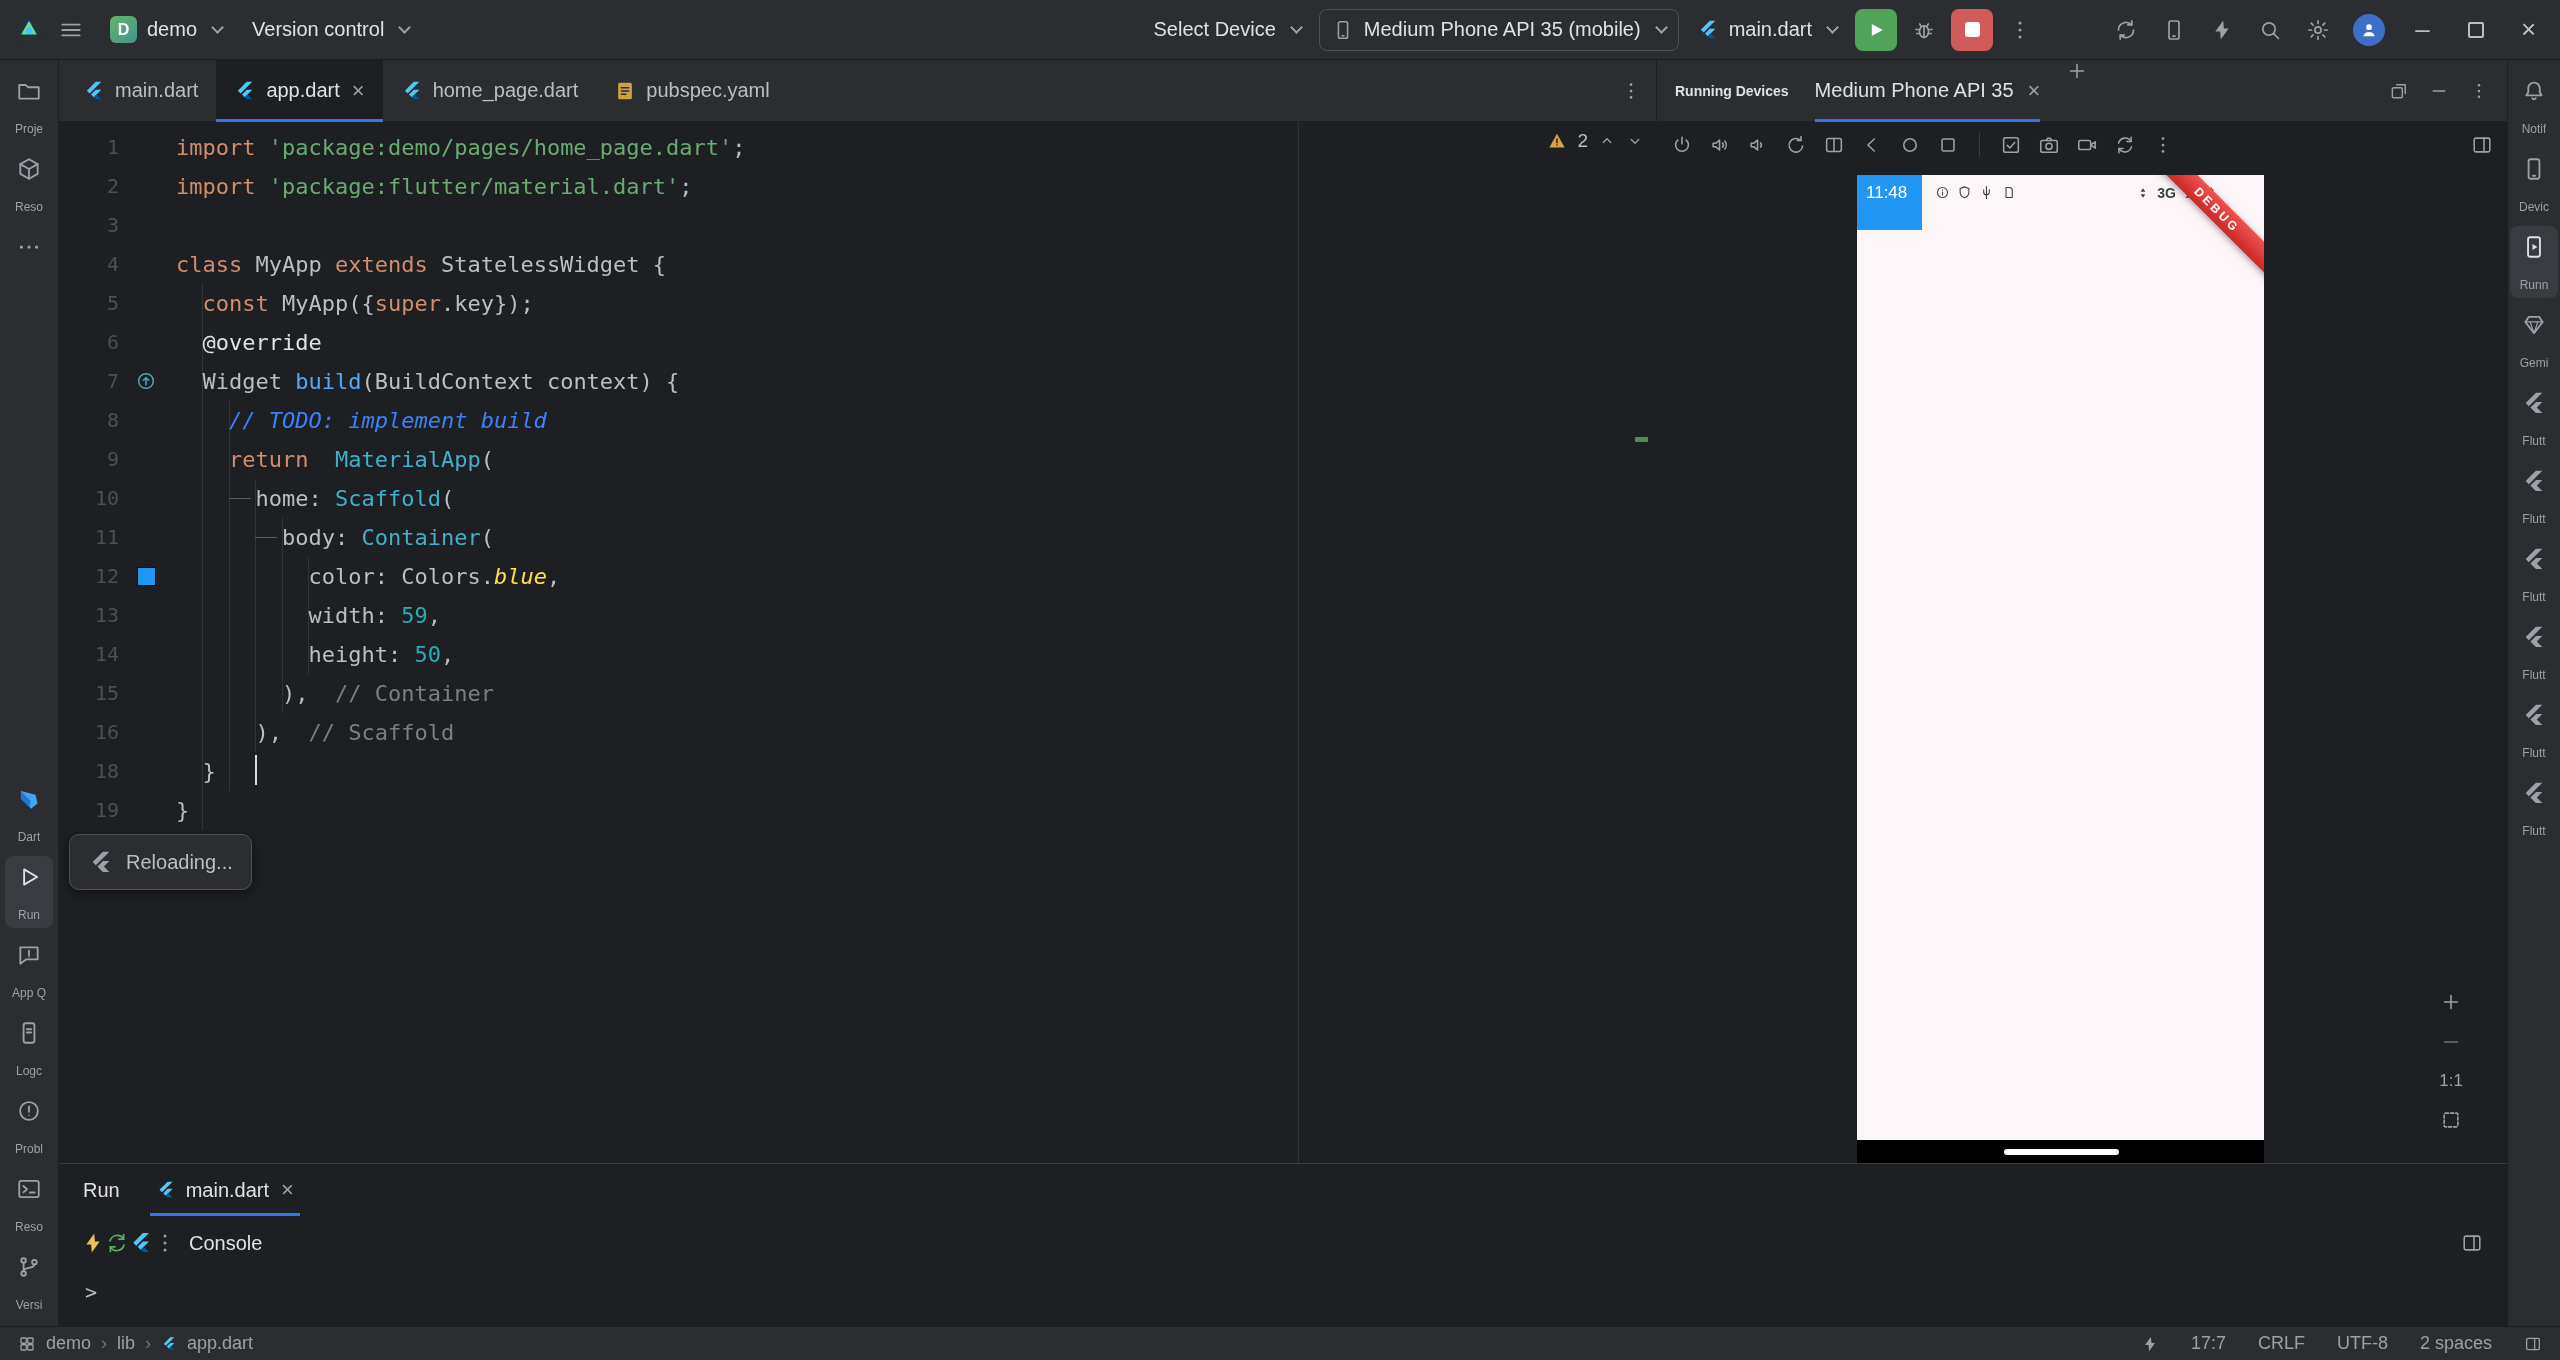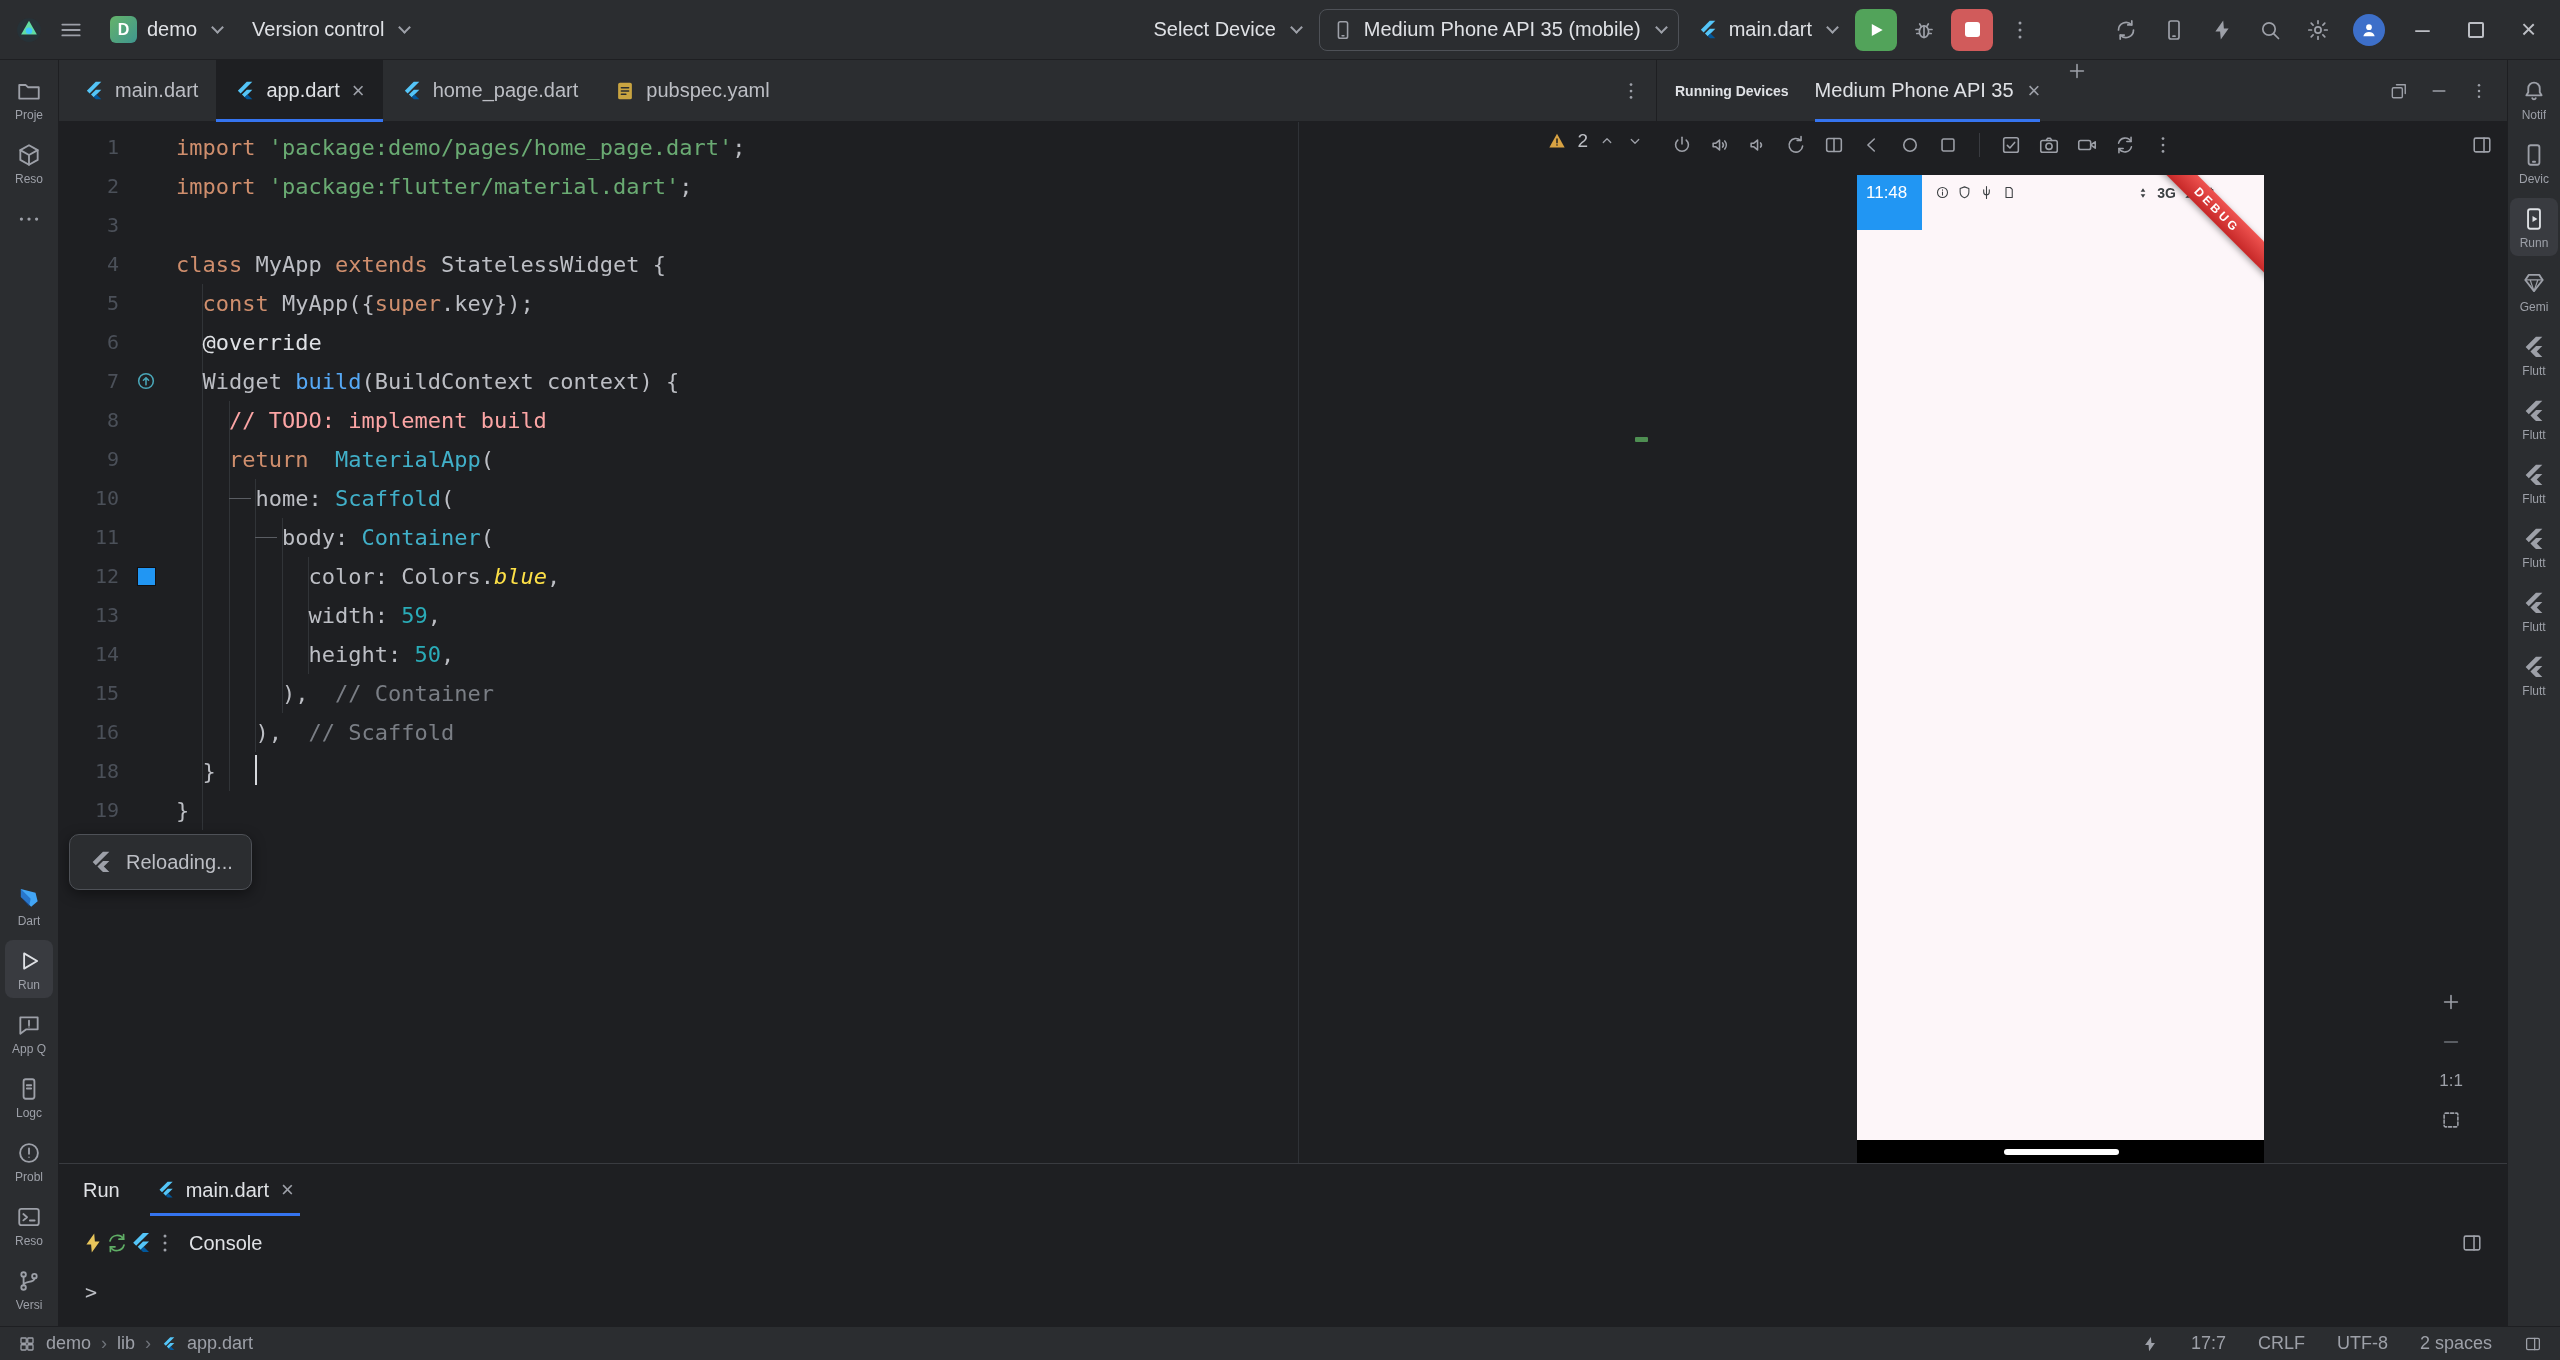--- a/index.html
+++ b/index.html
@@ -33,21 +33,21 @@
 .avatar{width:32px;height:32px;border-radius:50%;background:#3d6fc9;display:grid;place-items:center;margin:0 8px;flex:none}
 .avatar .icon{width:20px;height:20px}
 .win-btn{width:47px;height:60px;display:grid;place-items:center;color:#bcbec4;font-size:26px;flex:none}
 .max-box{width:16px;height:16px;border:2px solid #bcbec4;border-radius:2px}
 
 
 .main{display:flex;flex:1;min-height:0}
 .strip{background:#2b2d30;display:flex;flex-direction:column;align-items:center;padding:10px 0 8px;gap:6px;flex:none}
 .strip.left{width:59px;border-right:1px solid #1e1f22}
 .strip.right{width:53px;border-left:1px solid #1e1f22}
-.strip-item{width:48px;display:flex;flex-direction:column;align-items:center;gap:4px;
+.strip-item{width:48px;display:flex;flex-direction:column;align-items:center;gap:18px;
   padding:8px 0 6px;border-radius:8px;color:#9da0a8}
 .strip-item.selected{background:#393b40;color:#dfe1e5}
 .strip-item .icon{width:26px;height:26px}
 .strip-label{font-size:12px;color:#9da0a8;max-width:52px;overflow:hidden;white-space:nowrap}
 .center-col{flex:1;min-width:0;display:flex;flex-direction:column}
 .top-row{flex:1;min-height:0;display:flex}
 
 
 .editor-col{flex:1;min-width:0;display:flex;flex-direction:column;border-right:1px solid #1e1f22}
 .tabbar{height:62px;flex:none;background:#2b2d30;display:flex;align-items:stretch;
@@ -58,21 +58,21 @@
 .tab .close,.dp-tab .close,.rp-tab .close{color:#9da0a8;font-size:22px;margin-left:2px;line-height:1}
 .tab-kebab{align-self:center;margin-right:14px}
 .editor{flex:1;position:relative;background:#1e1f22;overflow:hidden;
   font-family:"DejaVu Sans Mono",monospace;font-size:22px}
 #code-lines{position:absolute;top:6px;left:0;right:0}
 .code-line{display:flex;height:39px;line-height:39px}
 .ln{width:60px;text-align:right;color:#4b5059;font-size:20px;flex:none}
 .gslot{width:57px;flex:none;position:relative}
 .code-text{flex:none;white-space:pre}
 .kw{color:#cf8e6d}.str{color:#6aab73}.cmt{color:#7a7e85}
-.todo{color:#fca5a5;}
+.todo{color:#3b82f6;font-style:italic}
 .cls{color:#41b0c9}.fn{color:#56a8f5}.num{color:#2aacb8}
 .prop{color:#fde047;font-style:italic}.pl{color:#bcbec4}
 .oicon{position:absolute;left:16px;top:8px;width:22px;height:22px;color:#4aa6b8}
 .colorbox{position:absolute;left:18px;top:10px;width:19px;height:19px;background:#2196f3;border:1px solid #101012}
 .iguide{position:absolute;width:1px;background:#313438}
 .wrapguide{position:absolute;top:0;bottom:0;width:1px;background:#2f3237}
 .wdash{position:absolute;width:22px;height:1px;background:#5a5d63}
 .caret{position:absolute;left:196px;top:633px;width:2px;height:30px;background:#d6d8dd}
 .inspect{position:absolute;top:8px;right:12px;display:flex;align-items:center;gap:10px;
   font-family:"Liberation Sans",sans-serif;font-size:19px;color:#bcbec4}

